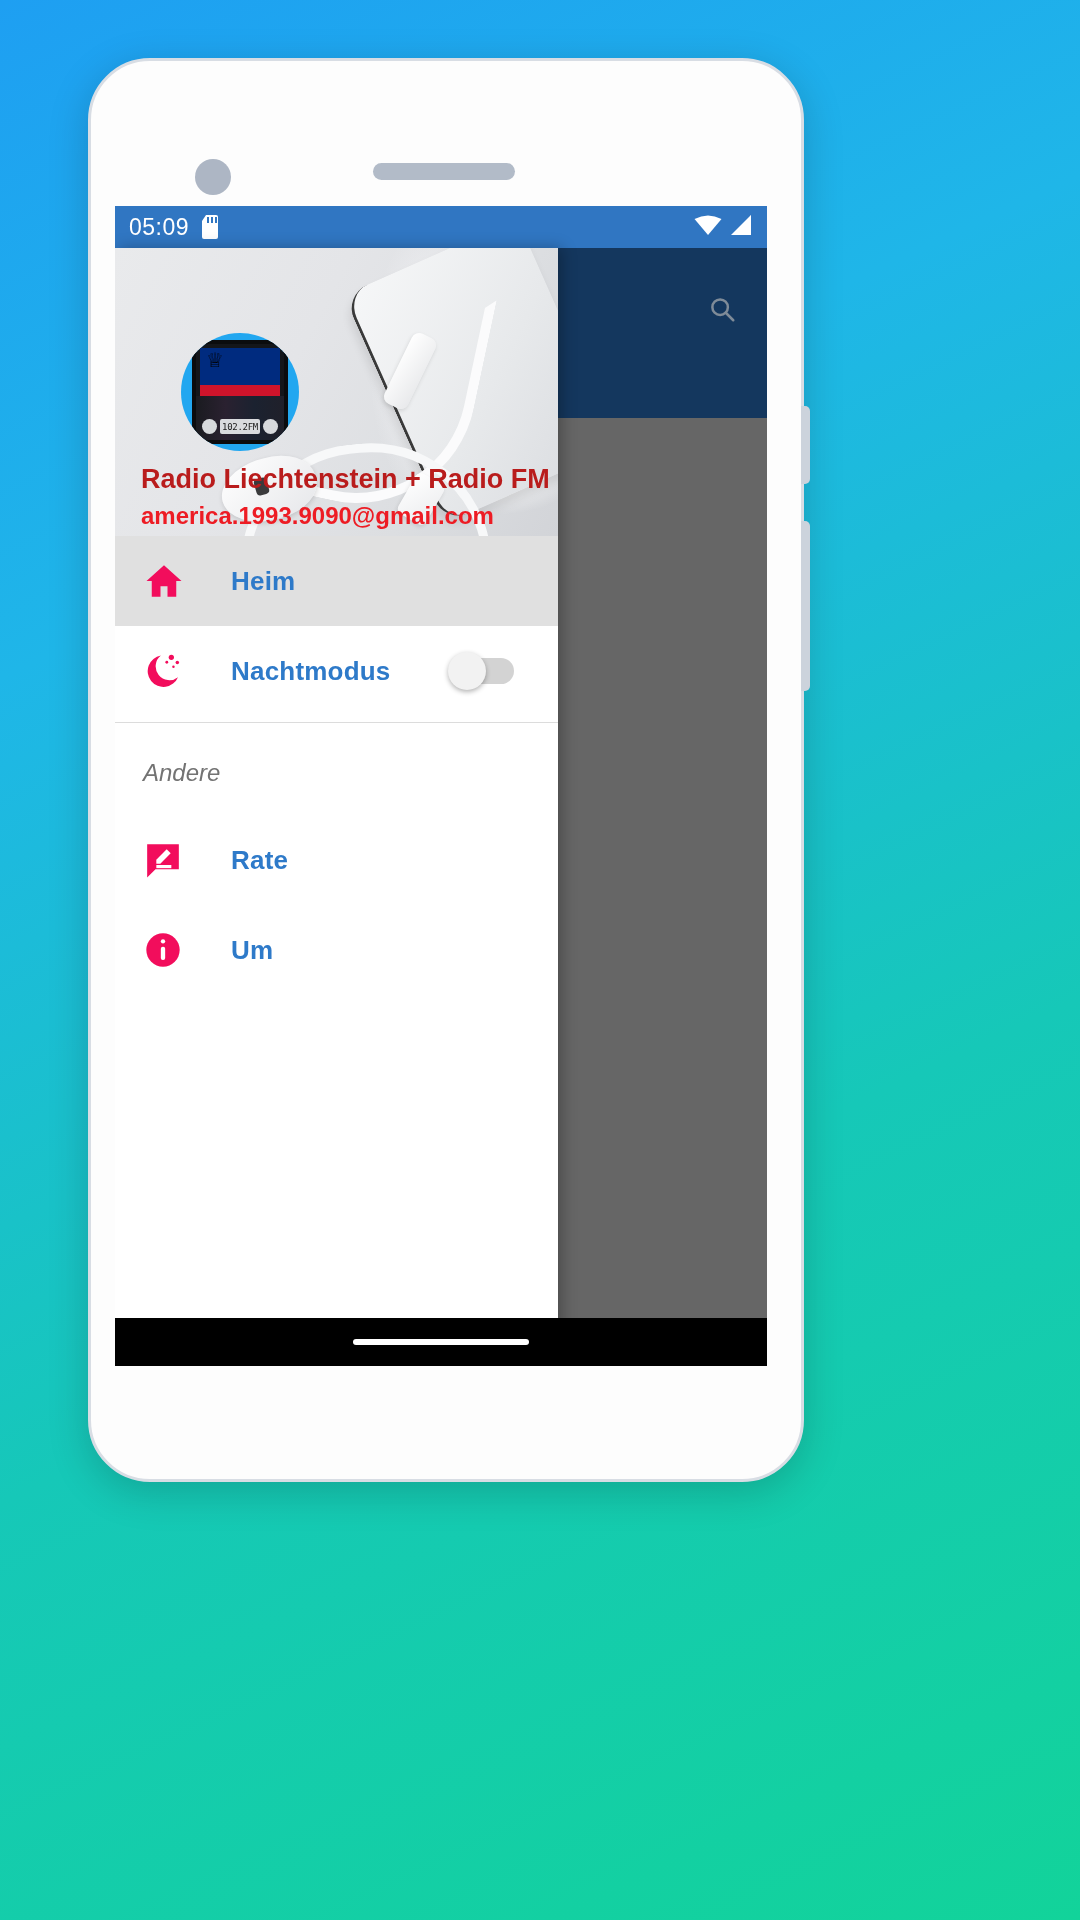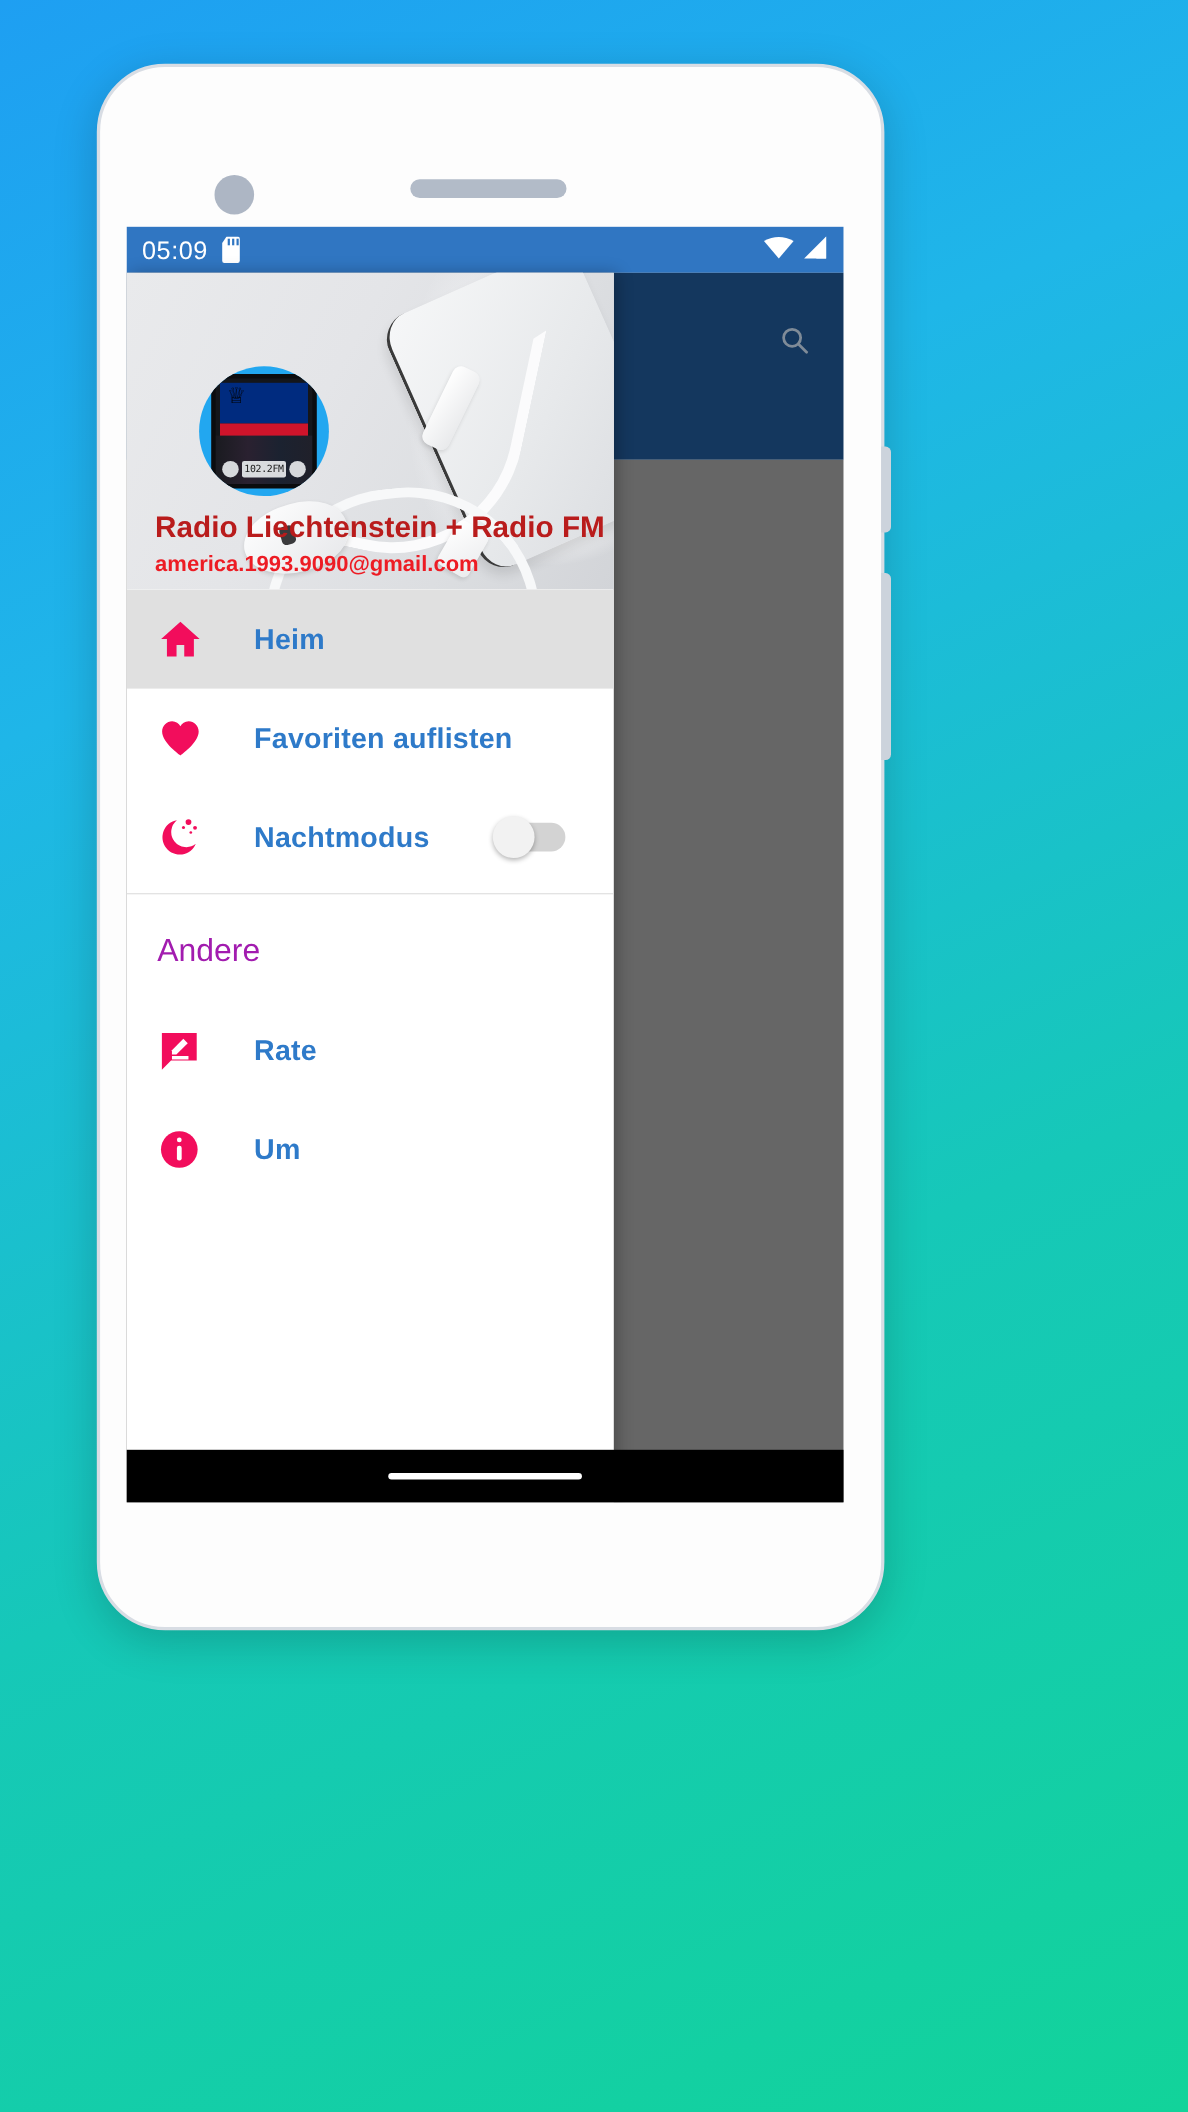--- a/index.html
+++ b/index.html
@@ -166,39 +166,39 @@
     font-family:"DejaVu Sans Mono", monospace; font-size:9px; color:#1a1a1a;
     display:flex; align-items:center; justify-content:center; letter-spacing:-.3px;
   }
 
   #drawer-app-title{
     position:absolute; left:26px; top:216px; width:420px;
     color:#b91c1c; font-size:27px; font-weight:bold; white-space:nowrap;
   }
   #drawer-email{
     position:absolute; left:26px; top:254px; width:420px;
-    color:#ed1c24; font-size:20px; font-weight:bold; white-space:nowrap;
+    color:#ed1c24; font-size:24px; font-weight:bold; white-space:nowrap;
   }
 
   
   #drawer-menu{ position:absolute; left:0; top:288px; width:443px; }
   .menu-item{
     display:flex; align-items:center; height:90px; padding-left:28px;
     cursor:pointer;
   }
   .menu-item.selected{ background:#e0e0e0; }
   .menu-icon{ width:52px; display:flex; align-items:center; justify-content:flex-start; }
   .menu-label{
     margin-left:36px; font-size:26px; color:#2e7ac9; font-weight:bold;
     letter-spacing:.2px;
     text-align:center;
   }
   .menu-divider{ height:1px; background:#dcdcdc; margin:6px 0 0 0; }
   .menu-section-title{
-    padding:36px 0 28px 28px; font-size:29px; color:#a21caf; font-weight:400;
+    padding:36px 0 28px 28px; font-size:24px; color:#737373; font-weight:400;font-style:italic;
   }
   
   .toggle{
     margin-left:auto; margin-right:44px; position:relative;
     width:62px; height:26px; border-radius:13px; background:#d3d3d3;
   }
   .toggle .knob{
     position:absolute; left:-4px; top:-6px; width:38px; height:38px;
     border-radius:50%; background:#f2f2f2; box-shadow:0 2px 5px rgba(0,0,0,.3);
   }
@@ -297,28 +297,20 @@
 
         <div class="menu-item selected">
           <span class="menu-icon">
             <svg width="42" height="42" viewBox="0 0 24 24">
               <path d="M12 3 L22 12 h-3 v9 h-5 v-6 h-4 v6 h-5 v-9 h-3 Z" fill="#f20d5c"></path>
             </svg>
           </span>
           <span class="menu-label">Heim</span>
         </div>
 
-        <div class="menu-item">
-          <span class="menu-icon">
-            <svg width="42" height="42" viewBox="0 0 24 24">
-              <path d="M12 21 C12 21 2.5 14.5 2.5 8.6 C2.5 5.4 5 3.2 7.7 3.2 C9.7 3.2 11.2 4.4 12 5.8 C12.8 4.4 14.3 3.2 16.3 3.2 C19 3.2 21.5 5.4 21.5 8.6 C21.5 14.5 12 21 12 21 Z" fill="#f20d5c"></path>
-            </svg>
-          </span>
-          <span class="menu-label">Favoriten auflisten</span>
-        </div>
 
         <div class="menu-item">
           <span class="menu-icon">
             <svg width="42" height="42" viewBox="0 0 24 24">
               <path d="M20 15.5 A9 9 0 1 1 10.2 3.2 A7.2 7.2 0 0 0 20 15.5 Z" fill="#f20d5c"></path>
               <circle cx="16.2" cy="4.2" r="1.5" fill="#f20d5c"></circle>
               <circle cx="19.6" cy="7.2" r="1.0" fill="#f20d5c"></circle>
               <circle cx="13.6" cy="7.0" r="0.8" fill="#f20d5c"></circle>
               <circle cx="17.4" cy="9.6" r="0.7" fill="#f20d5c"></circle>
             </svg>

